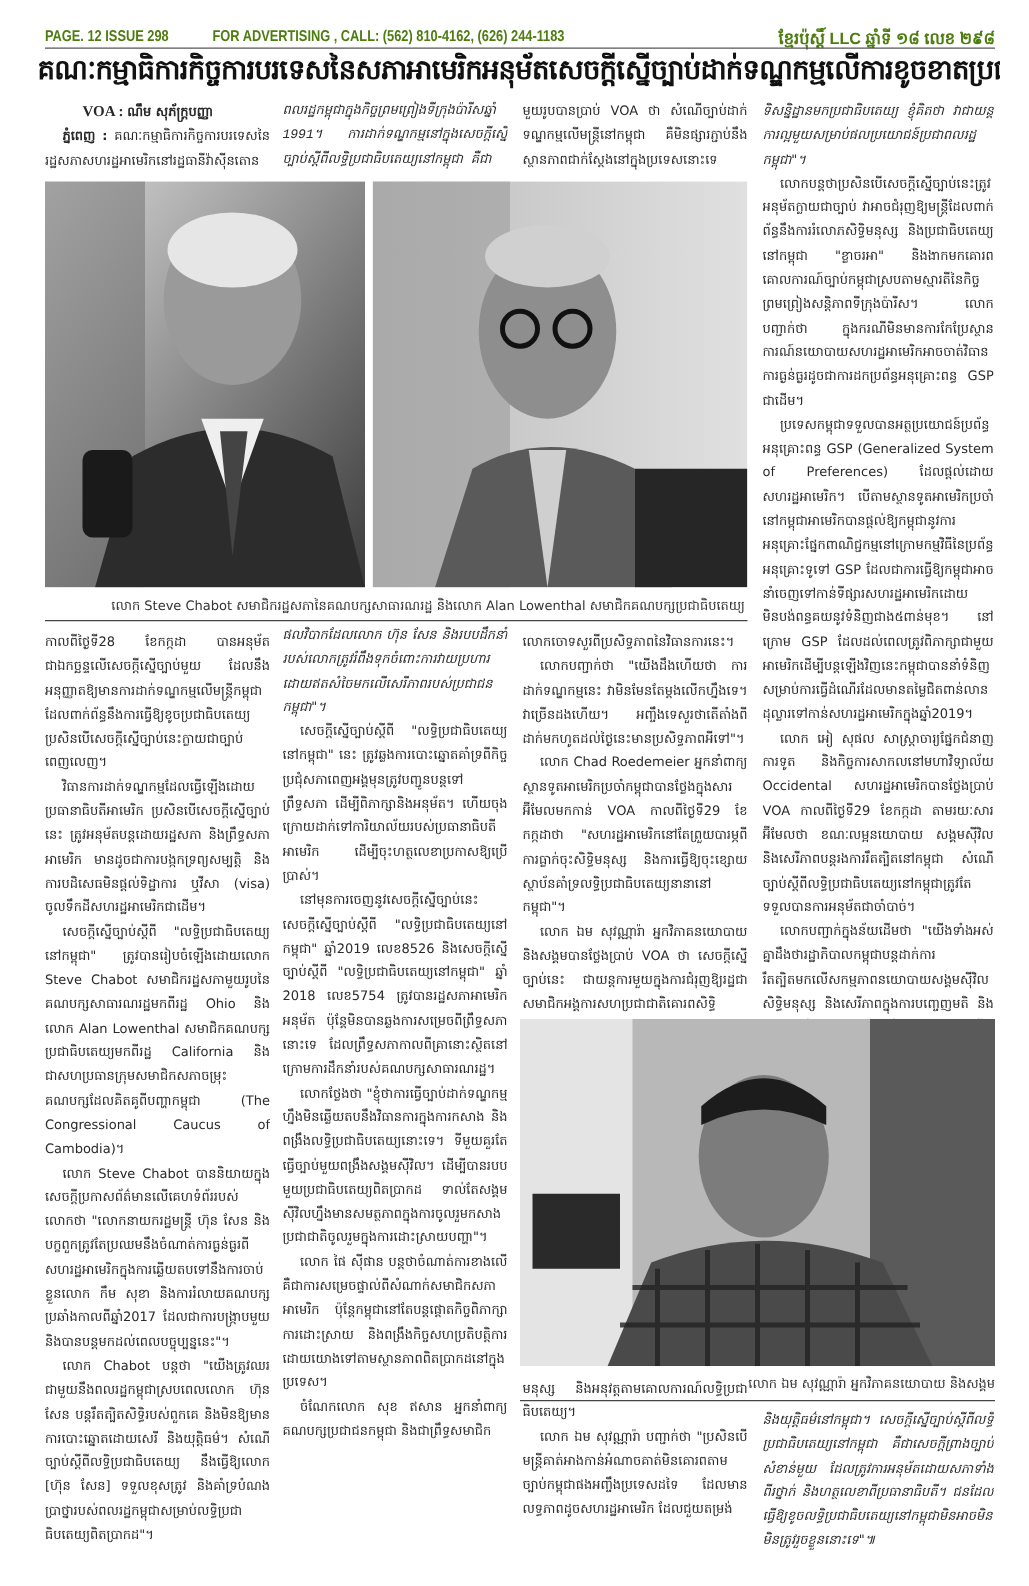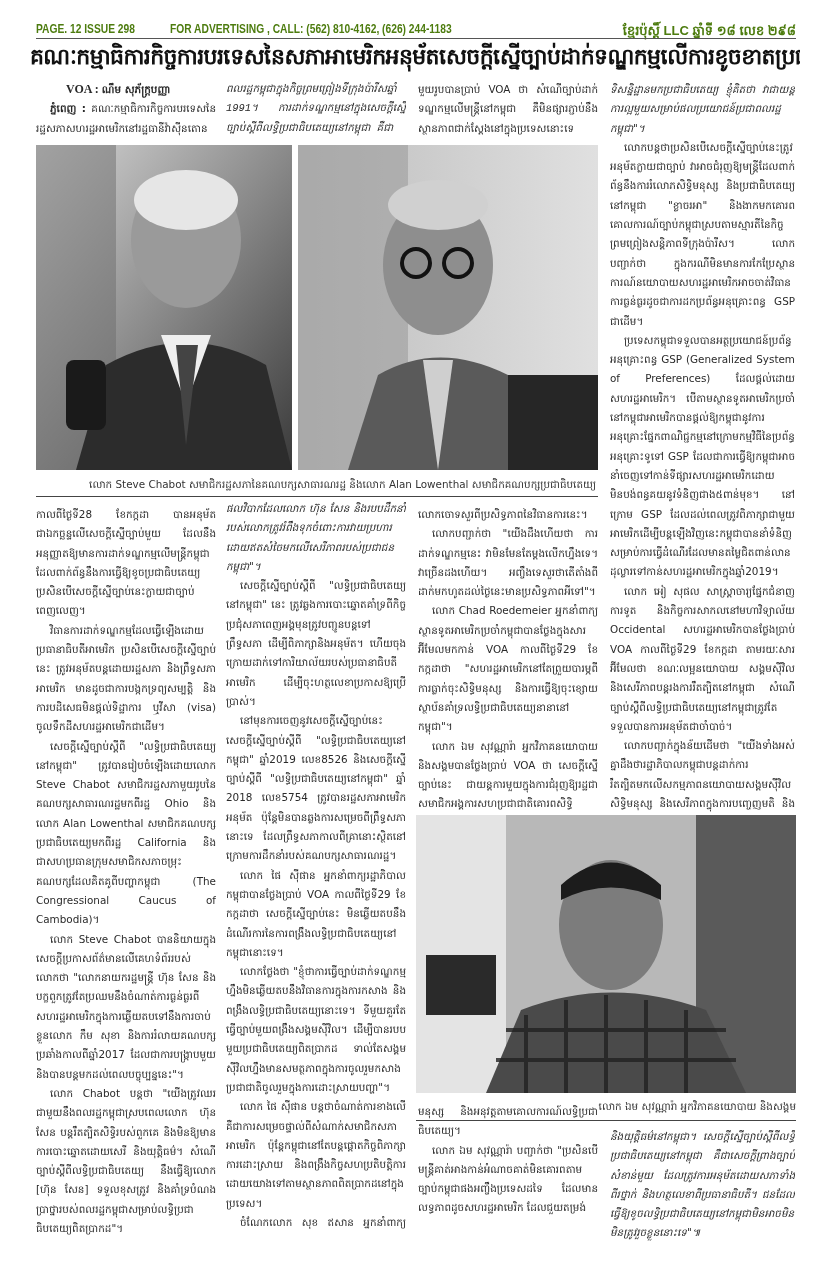--- a/index.html
+++ b/index.html
@@ -105,21 +105,20 @@
   <p>វិធានការដាក់ទណ្ឌកម្មដែលធ្វើឡើងដោយប្រធានាធិបតីអាមេរិក ប្រសិនបើសេចក្ដីស្នើច្បាប់នេះ ត្រូវអនុម័តបន្តដោយរដ្ឋសភា និងព្រឹទ្ធសភាអាមេរិក មានដូចជាការបង្កកទ្រព្យសម្បត្តិ និងការបដិសេធមិនផ្ដល់ទិដ្ឋាការ ឬវីសា (visa) ចូលទឹកដីសហរដ្ឋអាមេរិកជាដើម។</p>
   <p>សេចក្ដីស្នើច្បាប់ស្ដីពី "លទ្ធិប្រជាធិបតេយ្យនៅកម្ពុជា" ត្រូវបានរៀបចំឡើងដោយលោក Steve Chabot សមាជិករដ្ឋសភាមួយរូបនៃគណបក្សសាធារណរដ្ឋមកពីរដ្ឋ Ohio និងលោក Alan Lowenthal សមាជិកគណបក្សប្រជាធិបតេយ្យមកពីរដ្ឋ California និងជាសហប្រធានក្រុមសមាជិកសភាចម្រុះគណបក្សដែលគិតគូពីបញ្ហាកម្ពុជា (The Congressional Caucus of Cambodia)។</p>
   <p>លោក Steve Chabot បាននិយាយក្នុងសេចក្ដីប្រកាសព័ត៌មានលើគេហទំព័ររបស់លោកថា "លោកនាយករដ្ឋមន្ត្រី ហ៊ុន សែន និងបក្ខពួកត្រូវតែប្រឈមនឹងចំណាត់ការធ្ងន់ធ្ងរពីសហរដ្ឋអាមេរិកក្នុងការឆ្លើយតបទៅនឹងការចាប់ខ្លួនលោក កឹម សុខា និងការរំលាយគណបក្សប្រឆាំងកាលពីឆ្នាំ2017 ដែលជាការបង្ក្រាបមួយនិងបានបន្តមកដល់ពេលបច្ចុប្បន្ននេះ"។</p>
   <p>លោក Chabot បន្តថា "យើងត្រូវឈរជាមួយនឹងពលរដ្ឋកម្ពុជាស្របពេលលោក ហ៊ុន សែន បន្តរឹតត្បិតសិទ្ធិរបស់ពួកគេ និងមិនឱ្យមានការបោះឆ្នោតដោយសេរី និងយុត្តិធម៌។ សំណើច្បាប់ស្ដីពីលទ្ធិប្រជាធិបតេយ្យ នឹងធ្វើឱ្យលោក [ហ៊ុន សែន] ទទួលខុសត្រូវ និងគាំទ្របំណងប្រាថ្នារបស់ពលរដ្ឋកម្ពុជាសម្រាប់លទ្ធិប្រជាធិបតេយ្យពិតប្រាកដ"។</p>
 
 </div>
 <div class="col" style="left:226px; top:487px; width:180px; height:730px;margin-top:12px;">
   <p class="noindent it">ផលវិបាកដែលលោក ហ៊ុន សែន និងរបបដឹកនាំរបស់លោកត្រូវរំពឹងទុកចំពោះការវាយប្រហារដោយឥតសំចៃមកលើសេរីភាពរបស់ប្រជាជនកម្ពុជា"។</p>
   <p>សេចក្ដីស្នើច្បាប់ស្ដីពី "លទ្ធិប្រជាធិបតេយ្យនៅកម្ពុជា" នេះ ត្រូវឆ្លងការបោះឆ្នោតគាំទ្រពីកិច្ចប្រជុំសភាពេញអង្គមុនត្រូវបញ្ជូនបន្តទៅព្រឹទ្ធសភា ដើម្បីពិភាក្សានិងអនុម័ត។ ហើយចុងក្រោយដាក់ទៅការិយាល័យរបស់ប្រធានាធិបតីអាមេរិក ដើម្បីចុះហត្ថលេខាប្រកាសឱ្យប្រើប្រាស់។</p>
   <p>នៅមុនការចេញនូវសេចក្ដីស្នើច្បាប់នេះ សេចក្ដីស្នើច្បាប់ស្ដីពី "លទ្ធិប្រជាធិបតេយ្យនៅកម្ពុជា" ឆ្នាំ2019 លេខ8526 និងសេចក្ដីស្នើច្បាប់ស្ដីពី "លទ្ធិប្រជាធិបតេយ្យនៅកម្ពុជា" ឆ្នាំ 2018 លេខ5754 ត្រូវបានរដ្ឋសភាអាមេរិកអនុម័ត ប៉ុន្តែមិនបានឆ្លងការសម្រេចពីព្រឹទ្ធសភានោះទេ ដែលព្រឹទ្ធសភាកាលពីគ្រានោះស្ថិតនៅក្រោមការដឹកនាំរបស់គណបក្សសាធារណរដ្ឋ។</p>
-  <p>លោក ផៃ ស៊ីផាន អ្នកនាំពាក្យរដ្ឋាភិបាលកម្ពុជាបានថ្លែងប្រាប់ VOA កាលពីថ្ងៃទី29 ខែកក្កដាថា សេចក្ដីស្នើច្បាប់នេះ មិនឆ្លើយតបនឹងដំណើរការនៃការពង្រឹងលទ្ធិប្រជាធិបតេយ្យនៅកម្ពុជានោះទេ។</p>
   <p>លោកថ្លែងថា "ខ្ញុំថាការធ្វើច្បាប់ដាក់ទណ្ឌកម្មហ្នឹងមិនឆ្លើយតបនឹងវិធានការក្នុងការកសាង និងពង្រឹងលទ្ធិប្រជាធិបតេយ្យនោះទេ។ ទីមួយគួរតែធ្វើច្បាប់មួយពង្រឹងសង្គមស៊ីវិល។ ដើម្បីបានរបបមួយប្រជាធិបតេយ្យពិតប្រាកដ ទាល់តែសង្គមស៊ីវិលហ្នឹងមានសមត្ថភាពក្នុងការចូលរួមកសាងប្រជាជាតិចូលរួមក្នុងការដោះស្រាយបញ្ហា"។</p>
   <p>លោក ផៃ ស៊ីផាន បន្តថាចំណាត់ការខាងលើ គឺជាការសម្រេចផ្ទាល់ពីសំណាក់សមាជិកសភាអាមេរិក ប៉ុន្តែកម្ពុជានៅតែបន្តផ្ដោតកិច្ចពិភាក្សាការដោះស្រាយ និងពង្រឹងកិច្ចសហប្រតិបត្តិការដោយយោងទៅតាមស្ថានភាពពិតប្រាកដនៅក្នុងប្រទេស។</p>
   <p>ចំណែកលោក សុខ ឥសាន អ្នកនាំពាក្យគណបក្សប្រជាជនកម្ពុជា និងជាព្រឹទ្ធសមាជិក</p>
 </div>
 <div class="col" style="left:418px; top:505px; width:180px; height:310px;">
   <p class="noindent">លោកចោទសួរពីប្រសិទ្ធភាពនៃវិធានការនេះ។</p>
   <p>លោកបញ្ជាក់ថា "យើងដឹងហើយថា ការដាក់ទណ្ឌកម្មនេះ វាមិនមែនតែម្ដងលើកហ្នឹងទេ។ វាច្រើនដងហើយ។ អញ្ចឹងទេសួរថាតើតាំងពីដាក់មកហូតដល់ថ្ងៃនេះមានប្រសិទ្ធភាពអីទៅ"។</p>
   <p>លោក Chad Roedemeier អ្នកនាំពាក្យស្ថានទូតអាមេរិកប្រចាំកម្ពុជាបានថ្លែងក្នុងសារអ៊ីមែលមកកាន់ VOA កាលពីថ្ងៃទី29 ខែកក្កដាថា "សហរដ្ឋអាមេរិកនៅតែព្រួយបារម្ភពីការធ្លាក់ចុះសិទ្ធិមនុស្ស និងការធ្វើឱ្យចុះខ្សោយស្ថាប័នគាំទ្រលទ្ធិប្រជាធិបតេយ្យនានានៅកម្ពុជា"។</p>
   <p>លោក ឯម សុវណ្ណារ៉ា អ្នកវិភាគនយោបាយ និងសង្គមបានថ្លែងប្រាប់ VOA ថា សេចក្ដីស្នើច្បាប់នេះ ជាយន្តការមួយក្នុងការជំរុញឱ្យរដ្ឋជាសមាជិកអង្គការសហប្រជាជាតិគោរពសិទ្ធិ</p>
 </div>

